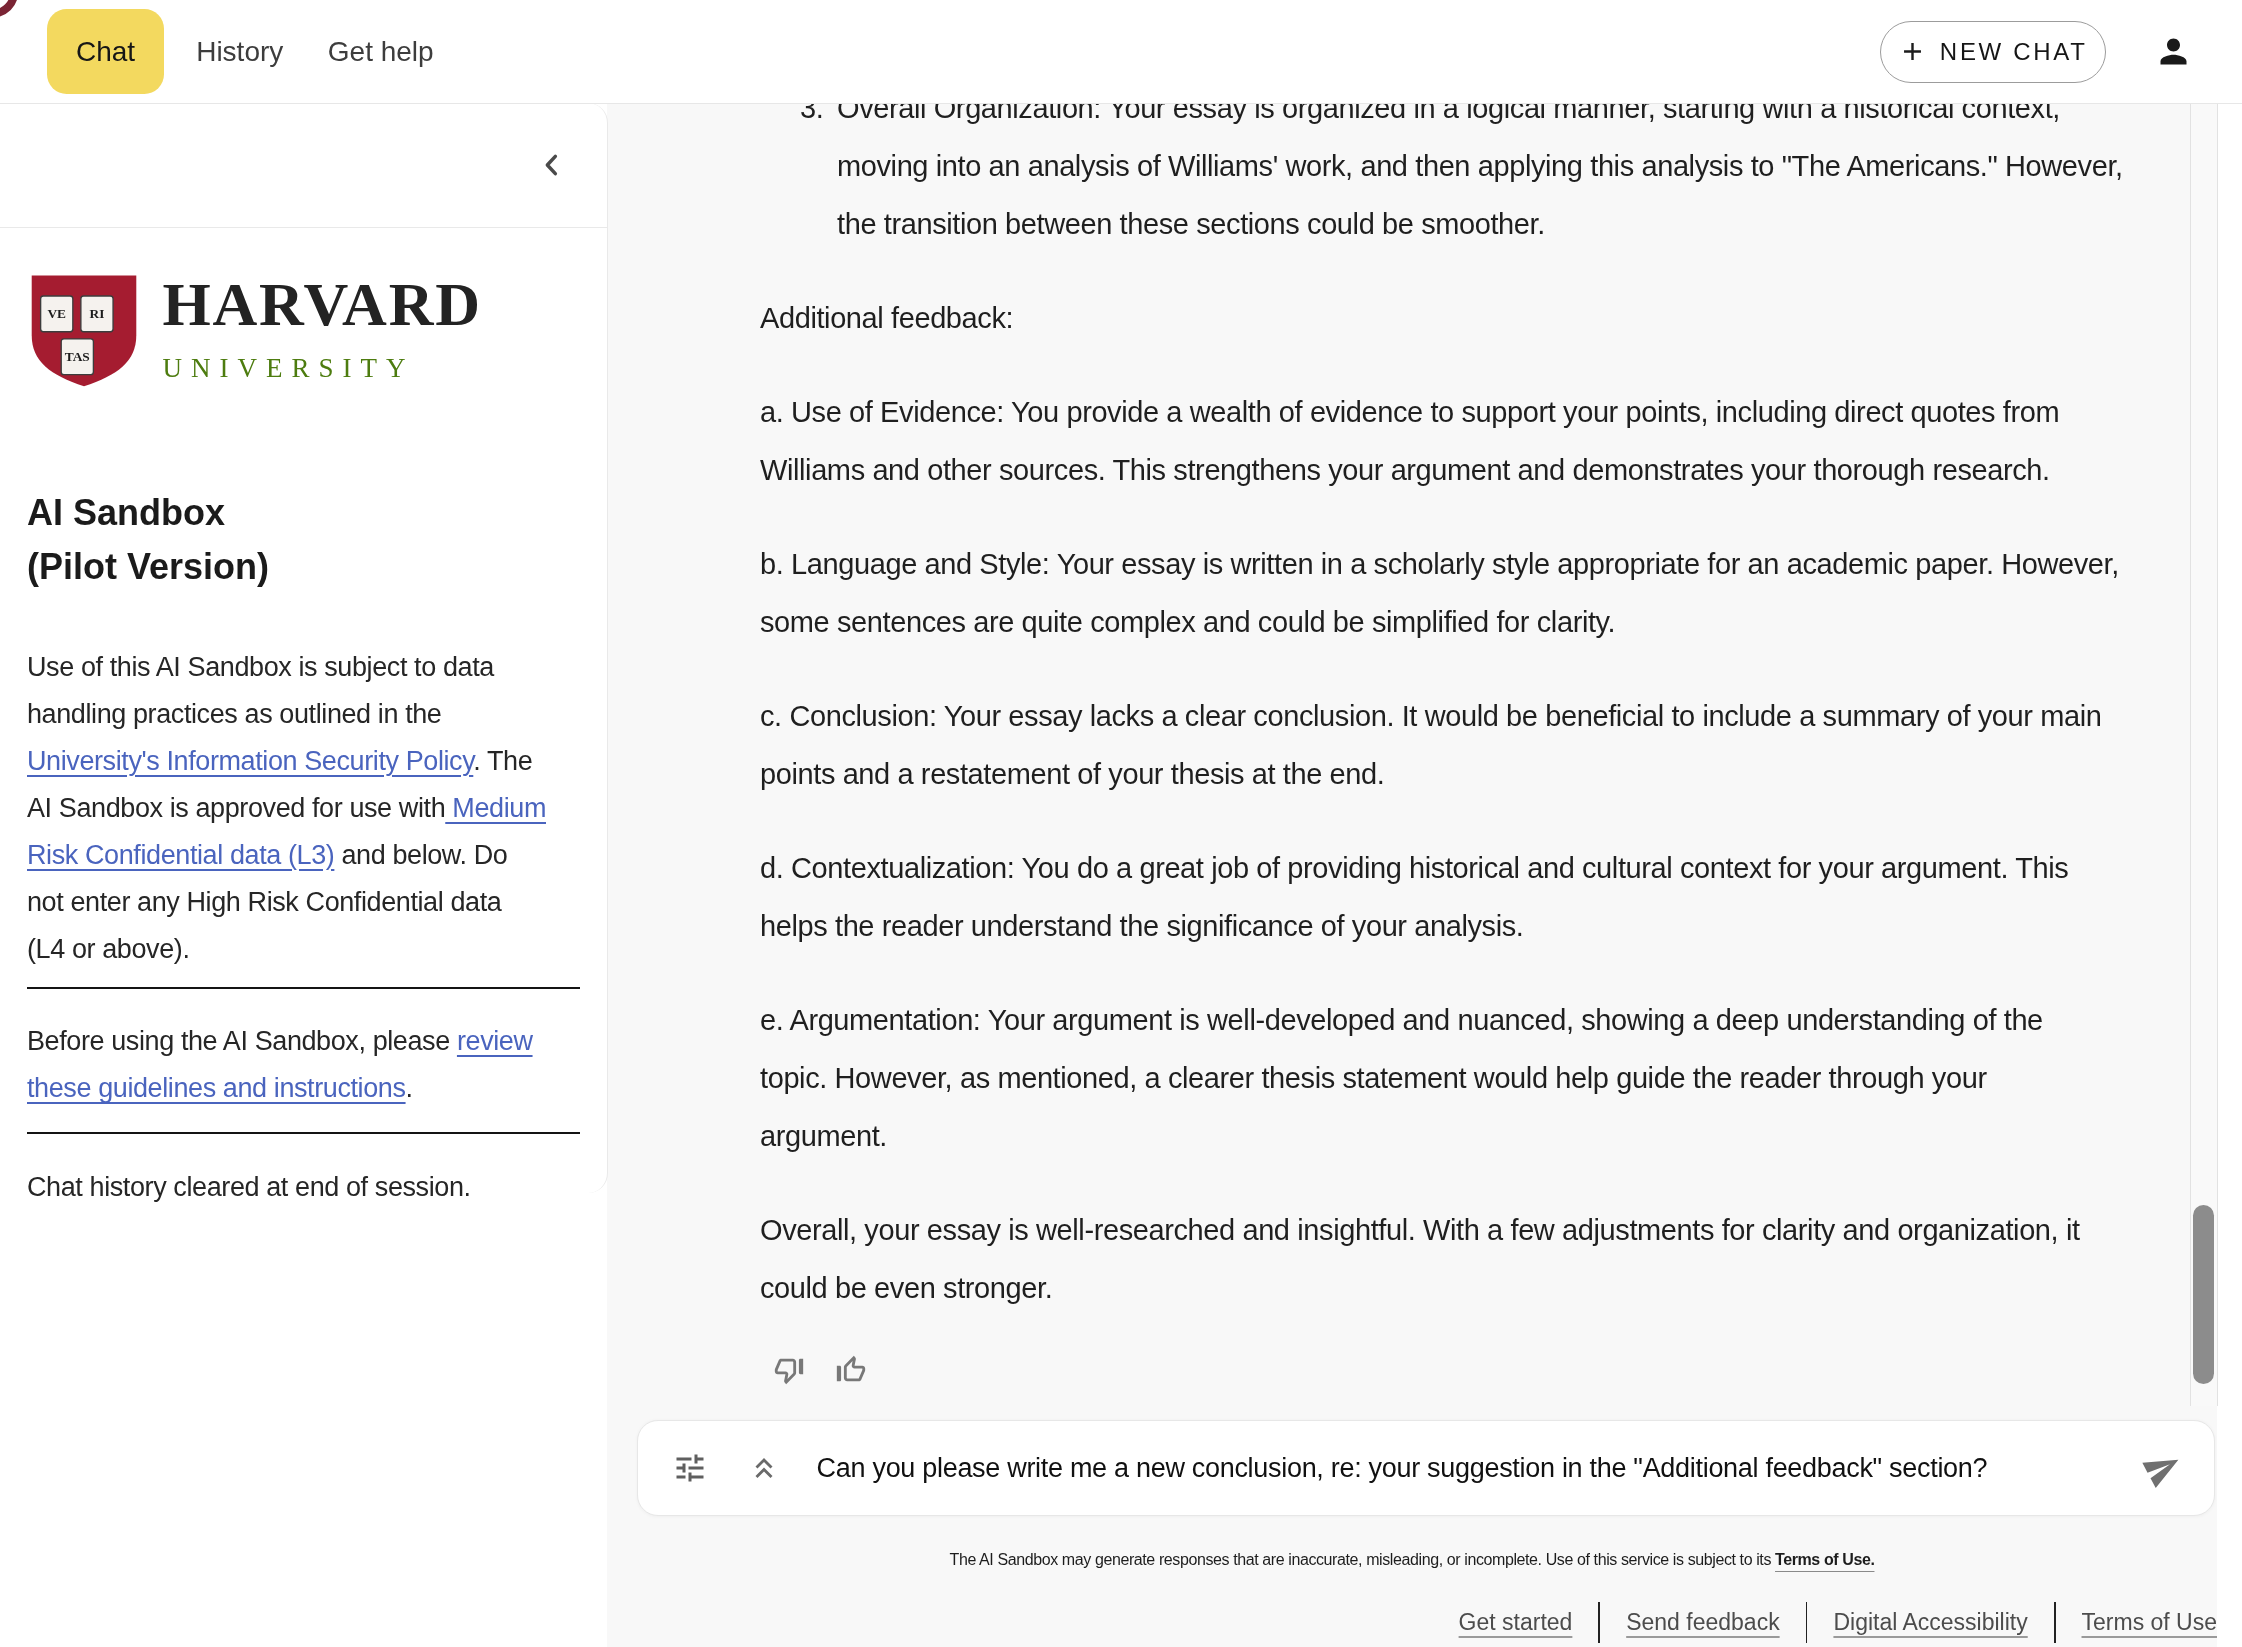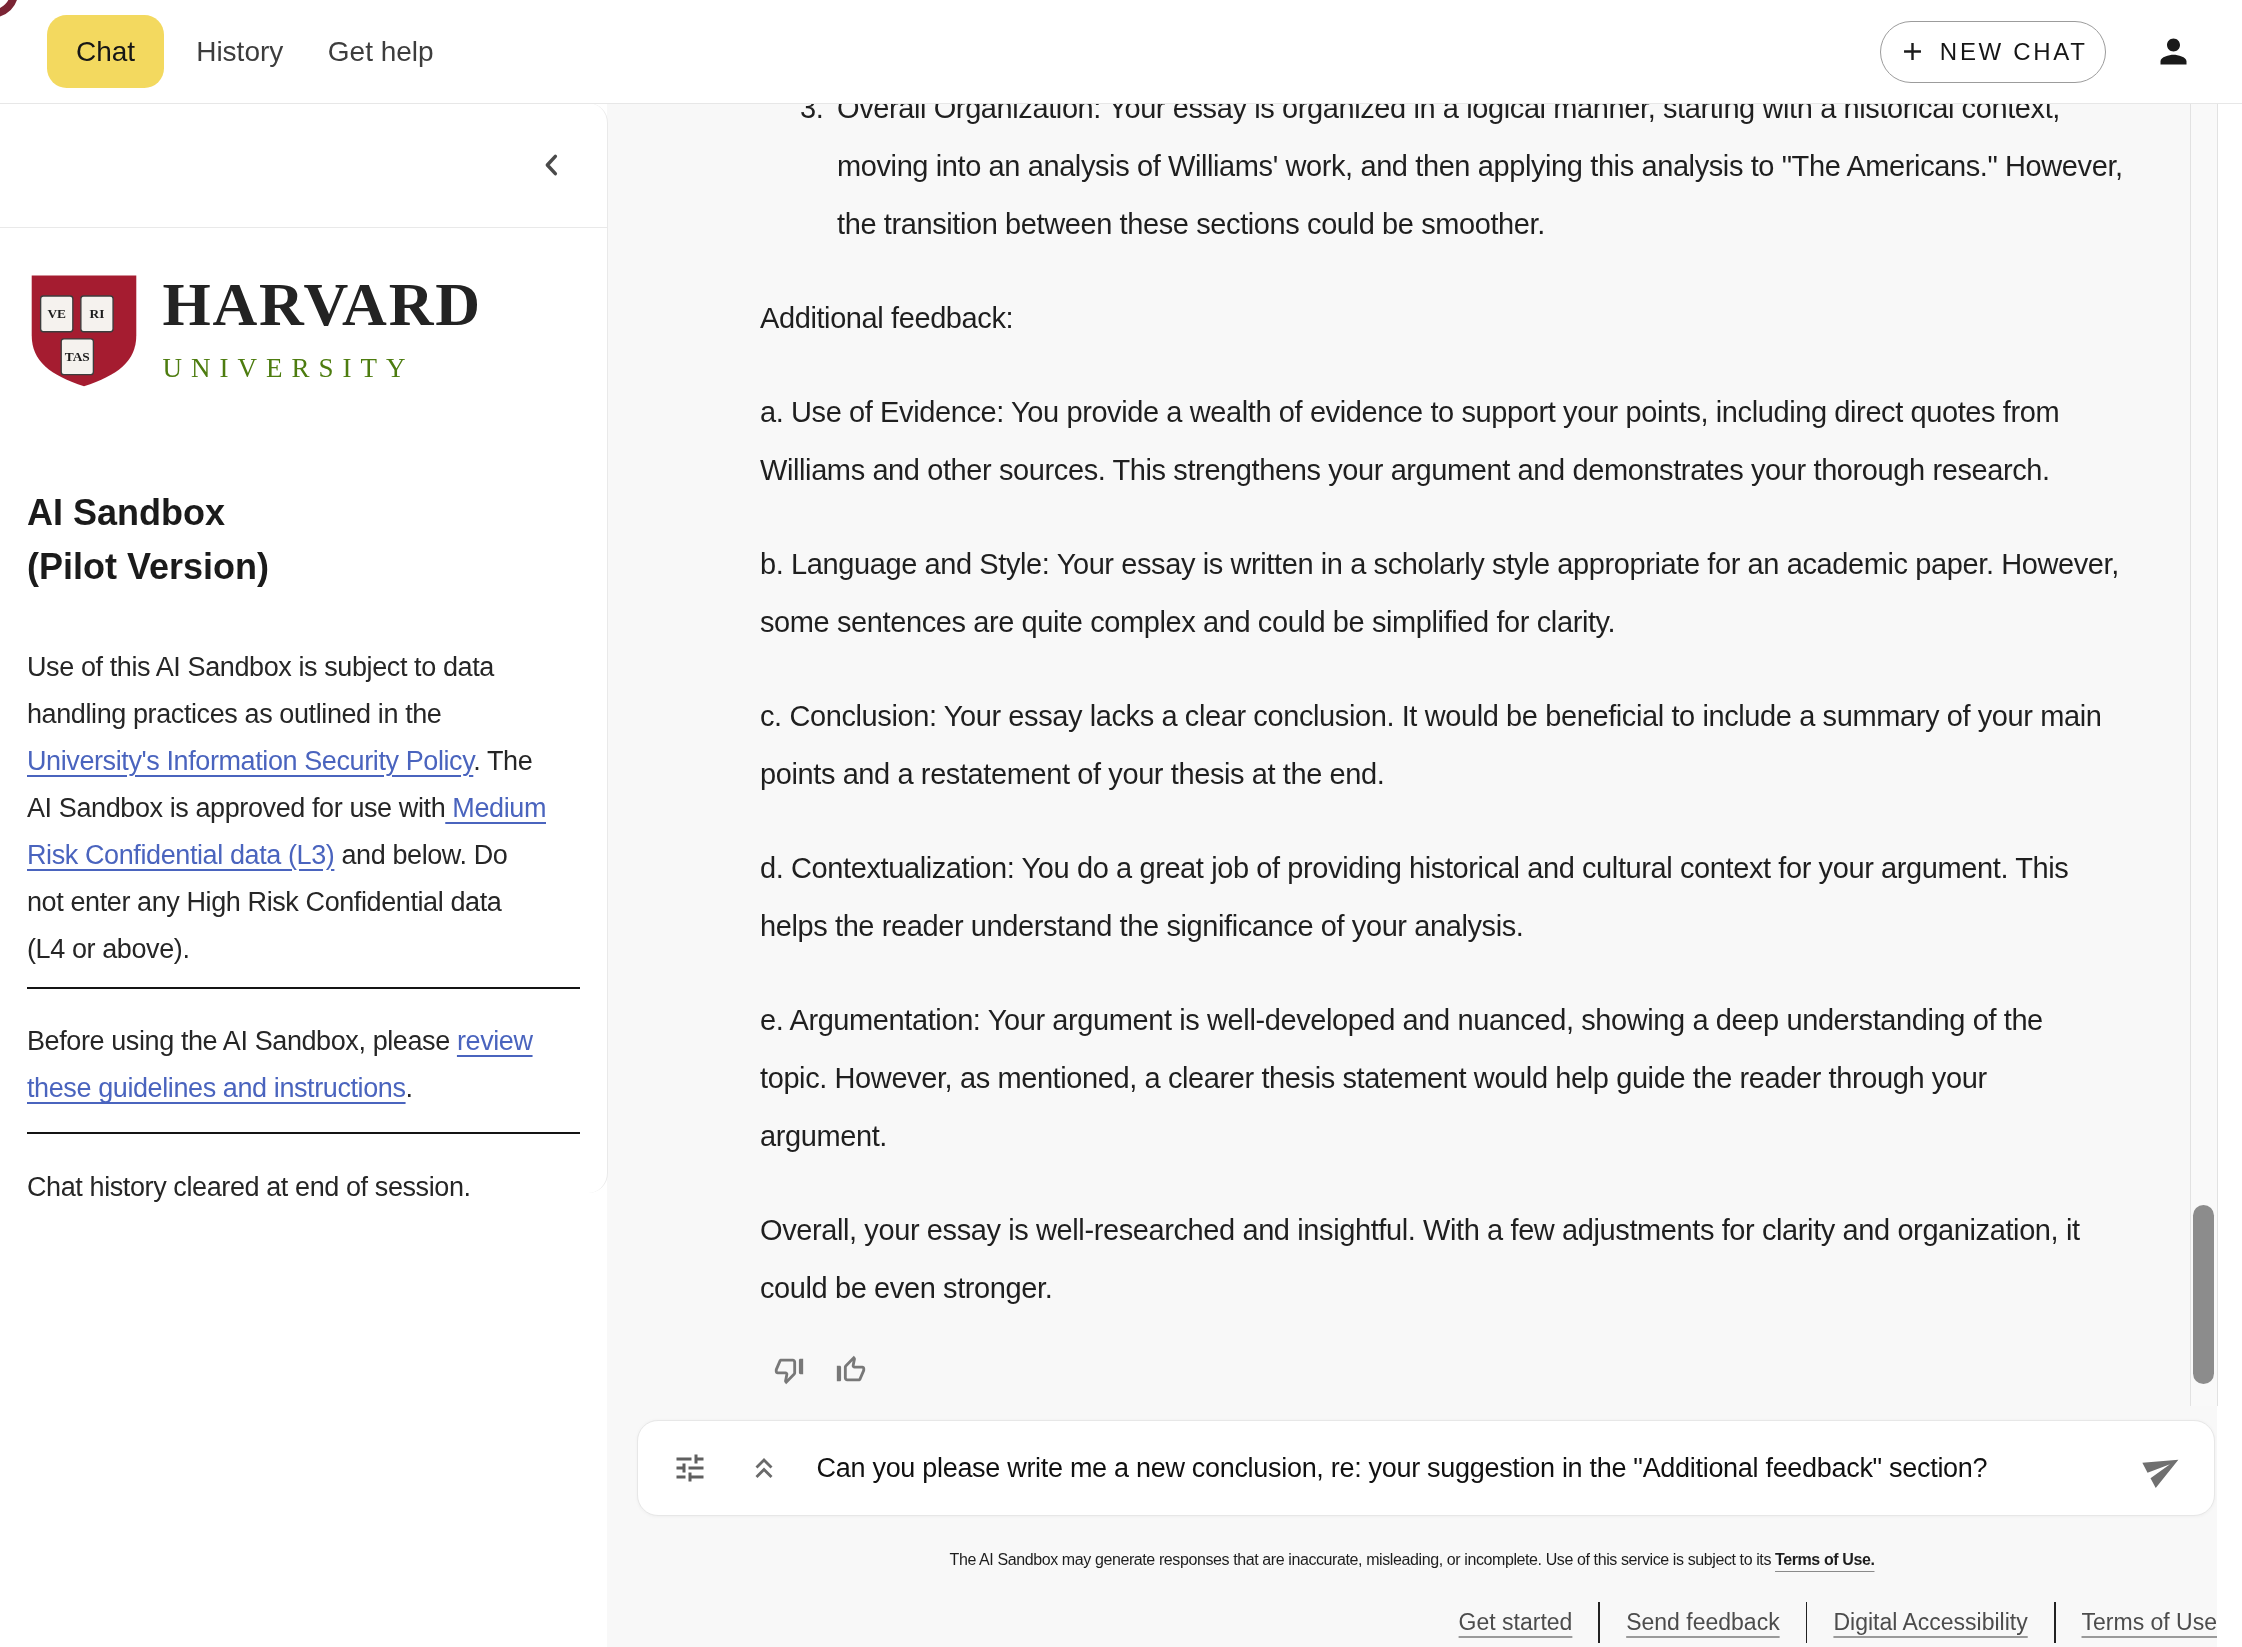--- a/index.html
+++ b/index.html
@@ -5,21 +5,21 @@
   html,body{margin:0;padding:0;background:#ffffff;}
   #screen{position:relative;width:2243px;height:1648px;background:#ffffff;overflow:hidden;
           font-family:"Liberation Sans",sans-serif;color:#242424;}
 
   
   .topbar{position:absolute;left:0;top:0;width:2243px;height:103px;background:#ffffff;
           border-bottom:0.9px solid #e7e7e7;display:flex;align-items:center;z-index:3;}
   .corner-frag{position:absolute;left:0;top:0;width:23px;height:19.7px;overflow:hidden;}
   .tabs{display:flex;align-items:center;margin-left:47px;gap:32px;}
   .tab{font-size:28px;color:#3d3d3d;cursor:pointer;}
-  .tab.pill{background:#F3D95F;color:#161616;border-radius:19.7px;padding:0 29px;height:73px;
+  .tab.pill{background:#F3D95F;color:#161616;border-radius:19.7px;padding:0 29px;height:85px;
             display:flex;align-items:center;}
   .tab.gethelp{margin-left:12.5px;}
   .topbar-right{margin-left:auto;display:flex;align-items:center;}
   .newchat-btn{display:flex;align-items:center;justify-content:center;gap:12.5px;width:226px;height:62px;
                border:1.8px solid #9c9c9c;border-radius:32px;background:#ffffff;font-size:24px;
                letter-spacing:2.7px;color:#161616;cursor:pointer;}
   .account{width:39px;height:39px;margin-left:48px;margin-right:50px;cursor:pointer;}
 
   
   .sidebar{position:absolute;left:0;top:103px;width:607px;height:1090px;background:#ffffff;

